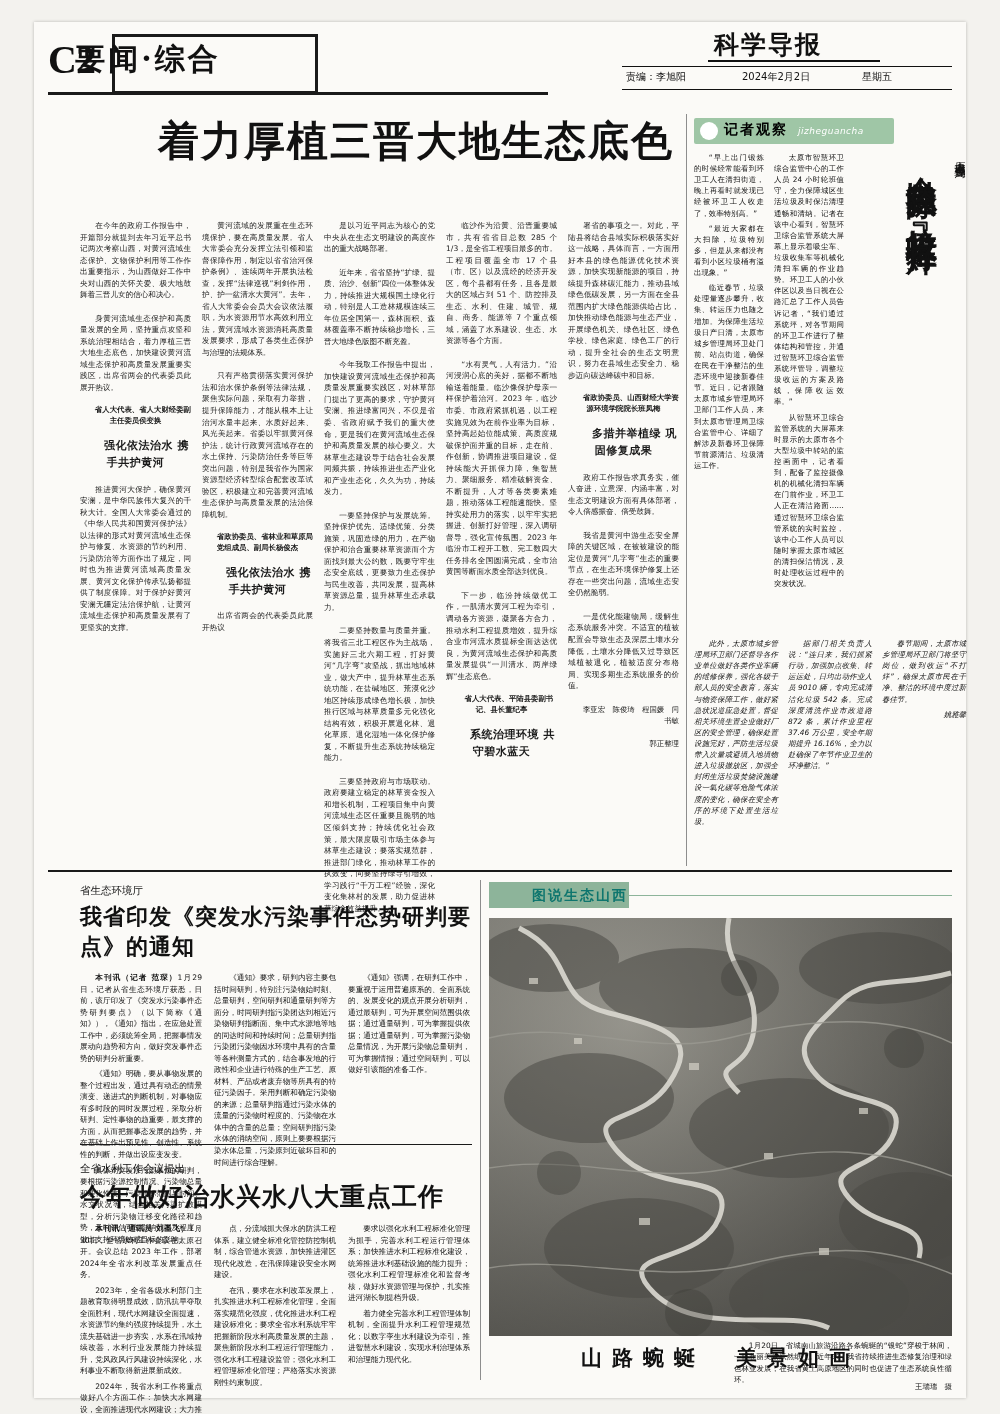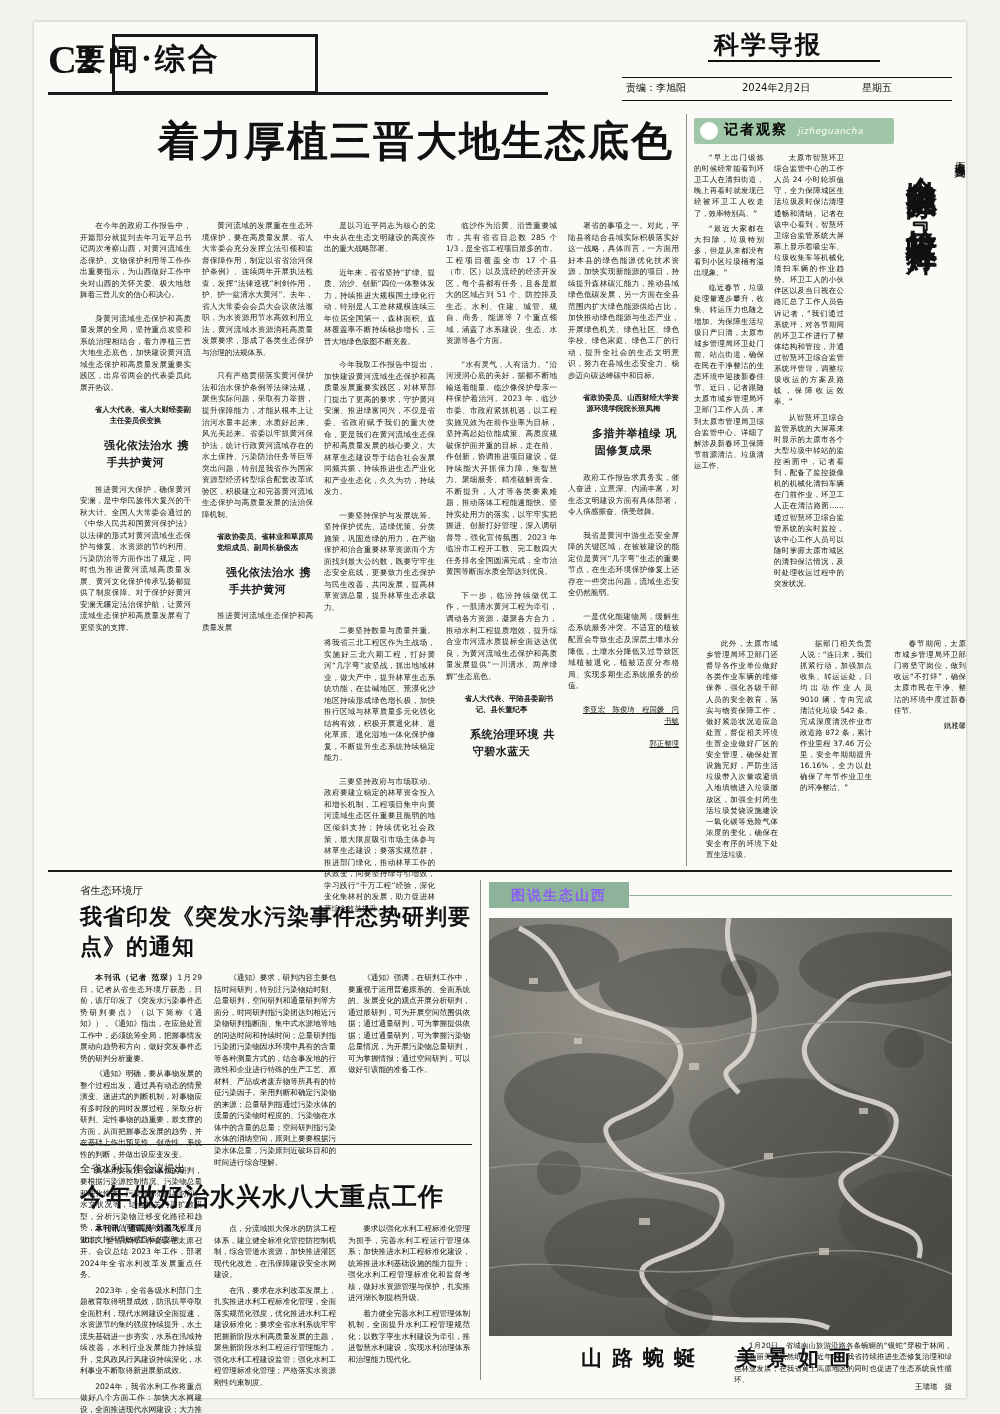--- a/index.html
+++ b/index.html
@@ -10,54 +10,54 @@
   
   .masthead{position:absolute;left:14px;top:10px;width:500px;height:66px;}
   .pagenum{position:absolute;left:0;top:4px;font-family:"Liberation Serif","DejaVu Serif",serif;font-size:40px;font-weight:700;letter-spacing:-1px;}
   .sectionbox{position:absolute;left:64px;top:2px;width:200px;height:54px;border:3px solid #1a1a1a;}
   .sectiontxt{position:absolute;left:0;top:0;width:200px;height:54px;line-height:54px;text-align:center;font-family:"DejaVu Serif","Liberation Serif",serif;font-weight:700;font-size:30px;letter-spacing:3px;}
   .rule-left{position:absolute;left:14px;top:70px;width:500px;height:3px;background:#1a1a1a;}
 
   .mh-right{position:absolute;right:14px;top:6px;width:330px;height:62px;}
   .logo{position:absolute;left:92px;top:0px;font-family:"DejaVu Serif","Liberation Serif",serif;font-size:25px;font-weight:700;letter-spacing:2px;color:#111;}
   .logo-underline{position:absolute;left:86px;top:32px;width:172px;height:2px;background:#111;}
-  .mh-meta{position:absolute;left:0;top:38px;width:330px;border-top:1px solid #111;border-bottom:1px solid #111;height:22px;margin-top:11px;}
+  .mh-meta{position:absolute;left:0;top:38px;width:330px;border-top:1px solid #111;border-bottom:1px solid #111;height:22px;}
   .mh-meta span{position:absolute;top:3px;font-size:10px;}
   .mh-ed{left:4px;}
   .mh-date{left:120px;}
   .mh-day{left:240px;}
 
   
   .headline{position:absolute;left:40px;top:92px;width:600px;text-align:right;font-family:"DejaVu Serif","Liberation Serif",serif;font-weight:700;font-size:41px;letter-spacing:2px;color:#111;}
   .subhead{position:absolute;left:40px;top:150px;width:600px;text-align:center;font-family:"DejaVu Serif","Liberation Serif",serif;font-size:15px;letter-spacing:1px;color:#111;}
 
   
   .cols{position:absolute;left:46px;top:186px;width:600px;height:640px;display:flex;gap:11px;}
   .col{width:111px;font-size:7.6px;line-height:1.52;text-align:justify;color:#1a1a1a;}
   .col p{margin:12px 0 4px 0;text-indent:2em;}
   .ctitle{font-family:"DejaVu Serif","Liberation Serif",serif;font-weight:700;text-align:center;margin:7px 0 4px 0;text-indent:0;font-size:11px;letter-spacing:.5px;}
   .cwho{font-size:7.4px;text-align:center;font-weight:700;margin:8px 0 2px 0;text-indent:0;line-height:1.4;}
-  .sig{text-align:right;font-size:7.4px;margin-top:3px;text-indent:0;text-decoration:underline;}
+  .sig{text-align:right;font-size:7.4px;margin-top:3px;text-indent:0;}
 
   
   .side{position:absolute;left:660px;top:96px;width:272px;height:740px;}
   .jzg-bar{position:absolute;left:0;top:0;width:200px;height:26px;background:#9fc6a6;border-radius:2px;}
   .jzg-dot{position:absolute;left:6px;top:4px;width:18px;height:18px;border-radius:50%;background:#fff;}
   .jzg-cn{position:absolute;left:30px;top:3px;font-family:"DejaVu Serif","Liberation Serif",serif;font-size:14px;font-weight:700;color:#000000;letter-spacing:2px;}
   .jzg-py{position:absolute;left:104px;top:8px;font-size:9px;color:#fff;font-style:italic;letter-spacing:.5px;}
 
   .vtitle{position:absolute;right:26px;top:34px;width:116px;height:470px;writing-mode:vertical-rl;text-orientation:upright;font-family:"DejaVu Serif","Liberation Serif",serif;font-weight:700;font-size:31px;line-height:1.22;letter-spacing:2px;color:#111;}
   .vsub{position:absolute;right:0px;top:34px;width:24px;height:200px;writing-mode:vertical-rl;text-orientation:upright;font-size:11px;letter-spacing:1px;color:#111;}
 
   .side-cols{position:absolute;left:0;top:34px;width:150px;height:700px;display:flex;gap:10px;}
   .scol{width:70px;font-size:7.4px;line-height:1.5;text-align:justify;}
   .scol p{margin:0 0 4px 0;text-indent:2em;}
   .side-bottom{position:absolute;left:0;top:520px;width:272px;display:flex;gap:10px;}
   .scol2{width:84px;font-size:7.4px;line-height:1.5;text-align:justify;}
-  .scol2 p{margin:0 0 4px 12px;text-indent:2em;}
+  .scol2 p{margin:0 0 4px 0;text-indent:2em;font-style:italic;}
   .sig-r{text-align:right;text-indent:0;font-size:7.4px;}
 
   .hr-main{position:absolute;left:14px;top:848px;width:904px;height:2px;background:#1a1a1a;}
   .vr-main{position:absolute;left:652px;top:92px;width:1px;height:752px;background:#8d8d8d;}
 
   
   .low{position:absolute;left:46px;top:862px;width:392px;}
   .kicker{font-size:10.5px;font-family:"DejaVu Serif","Liberation Serif",serif;}
   .low-title{font-family:Liberation Serif, serif;font-weight:700;font-size:22px;letter-spacing:1px;margin-top:4px;}
   .low-cols{display:flex;gap:12px;margin-top:10px;}
@@ -65,21 +65,21 @@
   .lcol p{margin:0 0 4px 0;text-indent:2em;}
   .byline{font-weight:700;}
 
   .low2{position:absolute;left:46px;top:1140px;width:392px;}
   .low2-title{font-family:"DejaVu Serif","Liberation Serif",serif;font-weight:700;font-size:25px;letter-spacing:1px;margin-top:4px;}
   .hr-low{position:absolute;left:46px;top:1122px;width:392px;height:1px;background:#1a1a1a;}
 
   
   .photo-head{position:absolute;left:455px;top:860px;width:463px;height:28px;}
   .photo-head-box{position:absolute;left:0;top:0;width:140px;height:26px;background:#8db49a;}
-  .photo-head-txt{position:absolute;left:0;top:0;width:140px;height:26px;line-height:26px;text-align:center;color:#8b5cf6;font-family:"DejaVu Serif","Liberation Serif",serif;font-size:14px;font-weight:700;letter-spacing:2px;}
+  .photo-head-txt{position:absolute;left:0;top:0;width:140px;height:26px;line-height:26px;text-align:center;color:#0f766e;font-family:"DejaVu Serif","Liberation Serif",serif;font-size:14px;font-weight:700;letter-spacing:2px;padding-left:21px;}
   .photo-head-rule{position:absolute;left:140px;top:13px;width:323px;height:1px;background:#8db49a;}
 
   .photo{position:absolute;left:455px;top:896px;width:463px;height:418px;overflow:hidden;background:#6e6e6a;}
   .photo svg{display:block;}
   .photo-cap{position:absolute;left:455px;top:1322px;width:463px;text-align:center;font-family:"DejaVu Serif","Liberation Serif",serif;font-weight:700;font-size:21px;letter-spacing:10px;}
   .photo-txt{position:absolute;left:700px;top:1318px;width:218px;font-size:7.4px;line-height:1.55;text-align:justify;}
   .photo-txt p{margin:0;text-indent:2em;}
   .photo-credit{position:absolute;right:14px;bottom:6px;font-size:7.4px;}
 
   .vr-low{position:absolute;left:446px;top:858px;width:1px;height:500px;background:#8d8d8d;}
@@ -119,21 +119,21 @@
       <p class="cwho">省人大代表、省人大财经委副主任委员侯变换</p>
       <p class="ctitle">强化依法治水  携手共护黄河</p>
       <p>推进黄河大保护，确保黄河安澜，是中华民族伟大复兴的千秋大计。全国人大常委会通过的《中华人民共和国黄河保护法》以法律的形式对黄河流域生态保护与修复、水资源的节约利用、污染防治等方面作出了规定，同时也为推进黄河流域高质量发展、黄河文化保护传承弘扬都提供了制度保障。对于保护好黄河安澜无疆定法治保护航，让黄河流域生态保护和高质量发展有了更坚实的支撑。</p>
     </div>
 
     <div class="col">
       <p>黄河流域的发展重在生态环境保护，要在高质量发展。省人大常委会充分发挥立法引领和监督保障作用，制定以省省治河保护条例》、连续两年开展执法检查，发挥“法律巡视”利剑作用，护、护一盆清水大黄河”。去年，省人大常委会会员大会议依法履职，为水资源用节水高效利用立法，黄河流域水资源消耗高质量发展要求，形成了各类生态保护与治理的法规体系。</p>
       <p>只有严格贯彻落实黄河保护法和治水保护条例等法律法规，聚焦实际问题，采取有力举措，提升保障能力，才能从根本上让治河水量丰起来、水质好起来、风光美起来。省委以牢抓黄河保护法，统计行政黄河流域存在的水土保持、污染防治任务等巨等突出问题，特别是我省作为国家资源型经济转型综合配套改革试验区，积极建立和完善黄河流域生态保护与高质量发展的法治保障机制。</p>
       <p class="cwho">省政协委员、省林业和草原局党组成员、副局长杨俊杰</p>
       <p class="ctitle">强化依法治水  携手共护黄河</p>
-      <p>推进黄河流域生态保护和高质量发展</p>
+      <p>出席省两会的代表委员此展开热议</p>
     </div>
 
     <div class="col">
       <p>是以习近平同志为核心的党中央从在生态文明建设的高度作出的重大战略部署。</p>
       <p>近年来，省省坚持“扩绿、提质、治沙、创新”四位一体整体发力，持续推进大规模国土绿化行动，特别是人工造林规模连续三年位居全国第一，森林面积、森林覆盖率不断持续稳步增长，三晋大地绿色版图不断充盈。</p>
       <p>今年我取工作报告中提出，加快建设黄河流域生态保护和高质量发展重要实践区，对林草部门提出了更高的要求，守护黄河安澜、推进绿富同兴，不仅是省委、省政府赋予我们的重大使命，更是我们在黄河流域生态保护和高质量发展的核心要义。大林草生态建设导于结合社会发展同频共振，持续推进生态产业化和产业生态化，久久为功，持续发力。</p>
       <p>一要坚持保护与发展统筹。坚持保护优先、适绿优策、分类施策，巩固造绿的用力，在产物保护和治合重要林草资源而个方面找到最大公约数，既要守牢生态安全底线，更要致力生态保护与民生改善，共同发展，提高林草资源总量，提升林草生态承载力。</p>
       <p>二要坚持数量与质量并重。将我省三北工程区作为主战场，实施好三北六期工程，打好黄河“几字弯”攻坚战，抓出地域林业，做大产中，提升林草生态系统功能，在盐碱地区、荒漠化沙地区持续形成绿色增长极，加快推行区域与林草质量多元化强化结构有效，积极开展退化林、退化草原、退化湿地一体化保护修复，不断提升生态系统持续稳定能力。</p>
       <p>三要坚持政府与市场联动。政府要建立稳定的林草资金投入和增长机制，工程项目集中向黄河流域生态区任重要且脆弱的地区倾斜支持；持续优化社会政策，最大限度吸引市场主体参与林草生态建设；要落实规范群，推进部门绿化，推动林草工作的执效变，同要坚持绿导引增效，学习践行“千万工程”经验，深化变化集林村的发展，助力促进林草综合效益提升。</p>
     </div>

